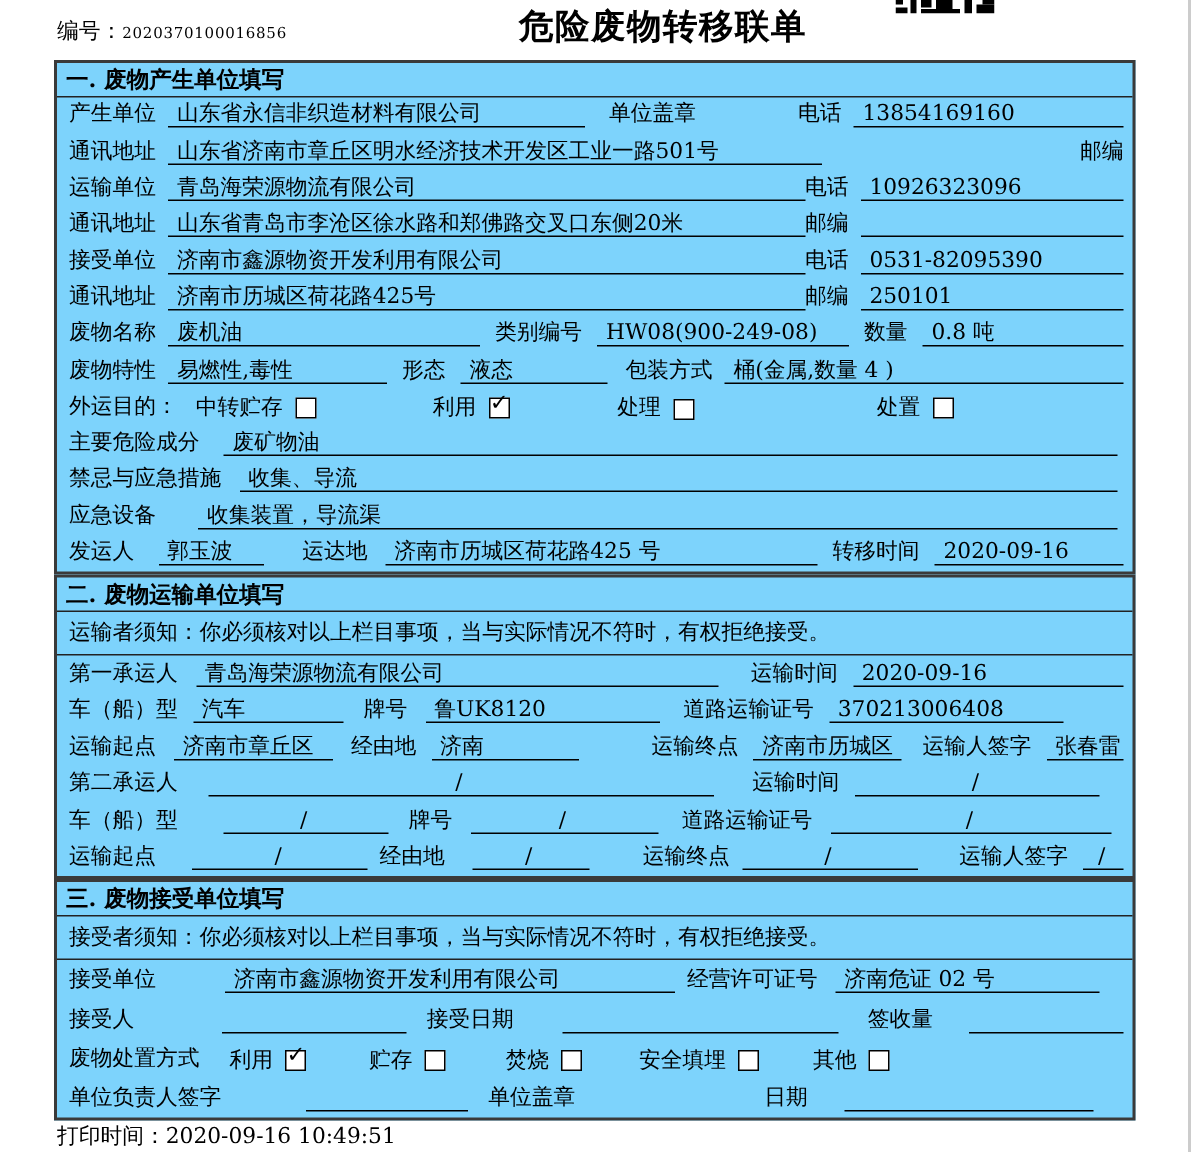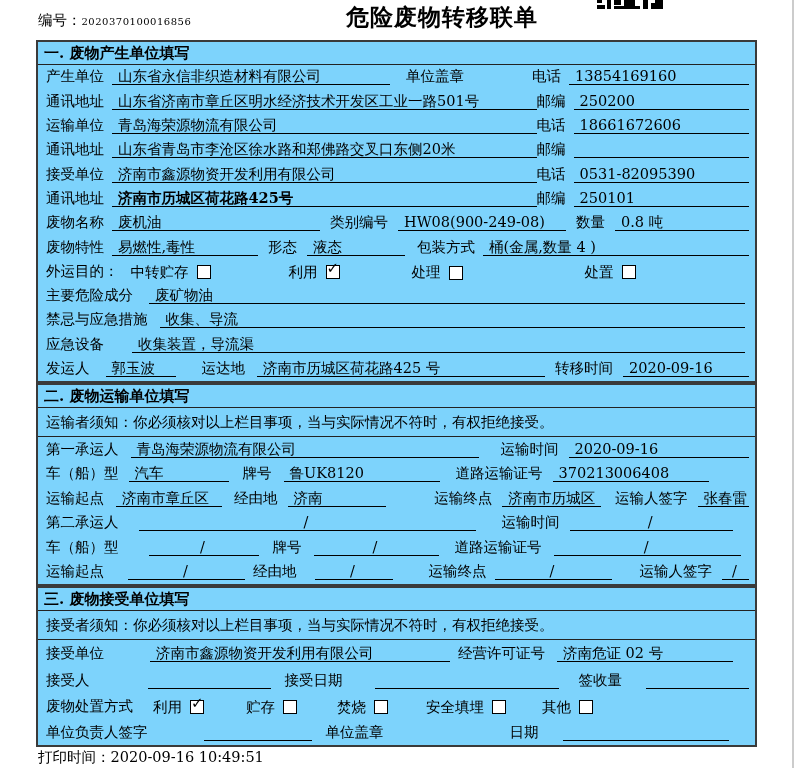--- a/index.html
+++ b/index.html
@@ -67,43 +67,42 @@
             <span class="lbl">产生单位</span>
             <span class="val" style="width: 270px;">山东省永信非织造材料有限公司</span>
             <span class="lbl" style="margin-left: 16px;">单位盖章</span>
             <span class="lbl" style="margin-left: auto;">电话</span>
             <span class="val" style="width: 172px;">13854169160</span>
           </div>
           <div class="row">
             <span class="lbl">通讯地址</span>
             <span class="val" style="width: 428px;">山东省济南市章丘区明水经济技术开发区工业一路501号</span>
             <span class="lbl" style="margin-left: auto;">邮编</span>
-            <span class="val" style="width: 172px;">250200</span>
           </div>
           <div class="row">
             <span class="lbl">运输单位</span>
             <span class="val" style="width: 428px;">青岛海荣源物流有限公司</span>
             <span class="lbl" style="margin-left: auto;">电话</span>
-            <span class="val" style="width: 172px;">18661672606</span>
+            <span class="val" style="width: 172px;">10926323096</span>
           </div>
           <div class="row">
             <span class="lbl">通讯地址</span>
             <span class="val" style="width: 428px;">山东省青岛市李沧区徐水路和郑佛路交叉口东侧20米</span>
             <span class="lbl" style="margin-left: auto;">邮编</span>
             <span class="val" style="width: 172px;"></span>
           </div>
           <div class="row">
             <span class="lbl">接受单位</span>
             <span class="val" style="width: 428px;">济南市鑫源物资开发利用有限公司</span>
             <span class="lbl" style="margin-left: auto;">电话</span>
             <span class="val" style="width: 172px;">0531-82095390</span>
           </div>
           <div class="row">
             <span class="lbl">通讯地址</span>
-            <span class="val" style="width: 428px; font-weight: bold;">济南市历城区荷花路425号</span>
+            <span class="val" style="width: 428px;">济南市历城区荷花路425号</span>
             <span class="lbl" style="margin-left: auto;">邮编</span>
             <span class="val" style="width: 172px;">250101</span>
           </div>
           <div class="row">
             <span class="lbl">废物名称</span>
             <span class="val" style="width: 200px;">废机油</span>
             <span class="lbl" style="margin-left: 10px;">类别编号</span>
             <span class="val" style="width: 160px; margin-left: 10px;">HW08(900-249-08)</span>
             <span class="lbl" style="margin-left: 10px;">数量</span>
             <span class="val" style="flex: 1 1 0%; margin-left: 10px;">0.8 吨</span>

